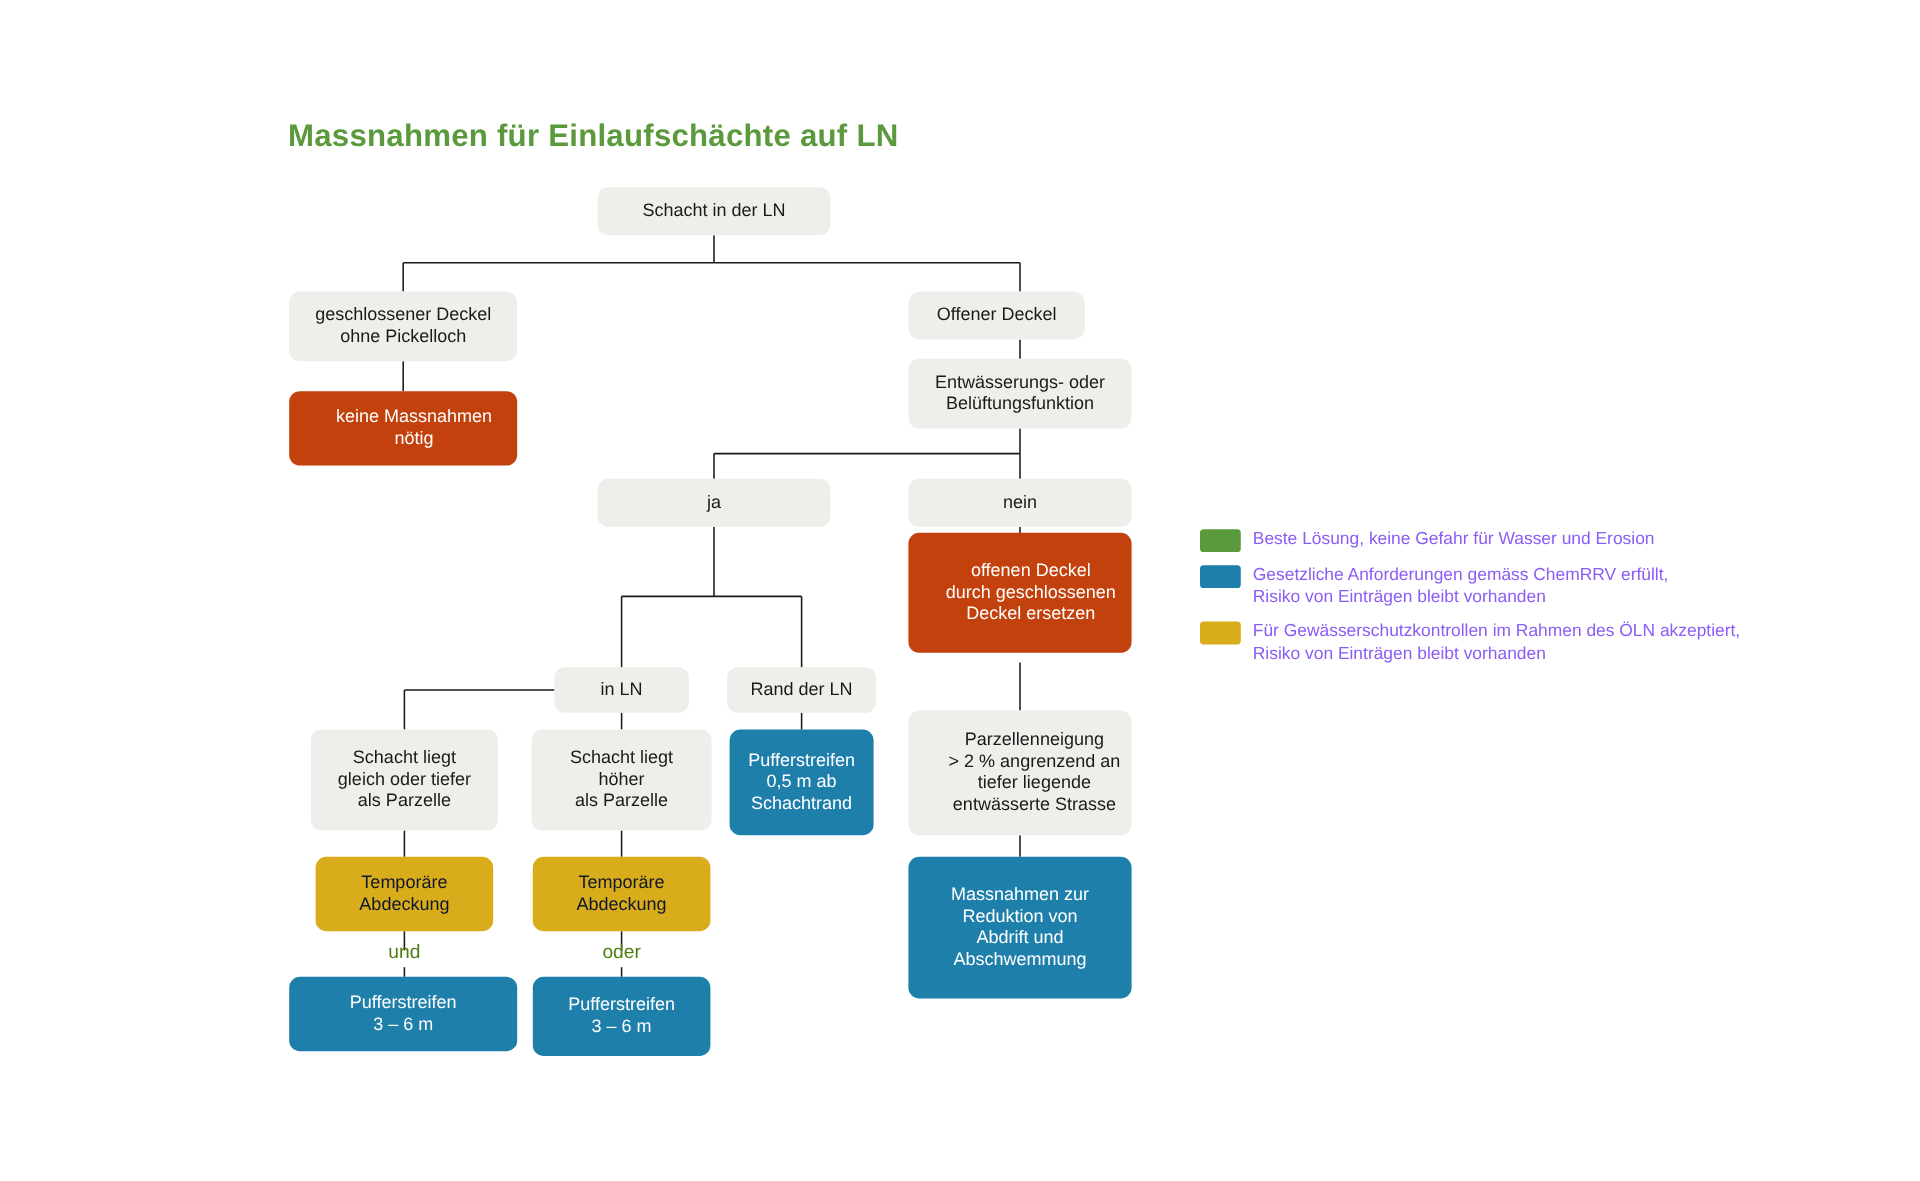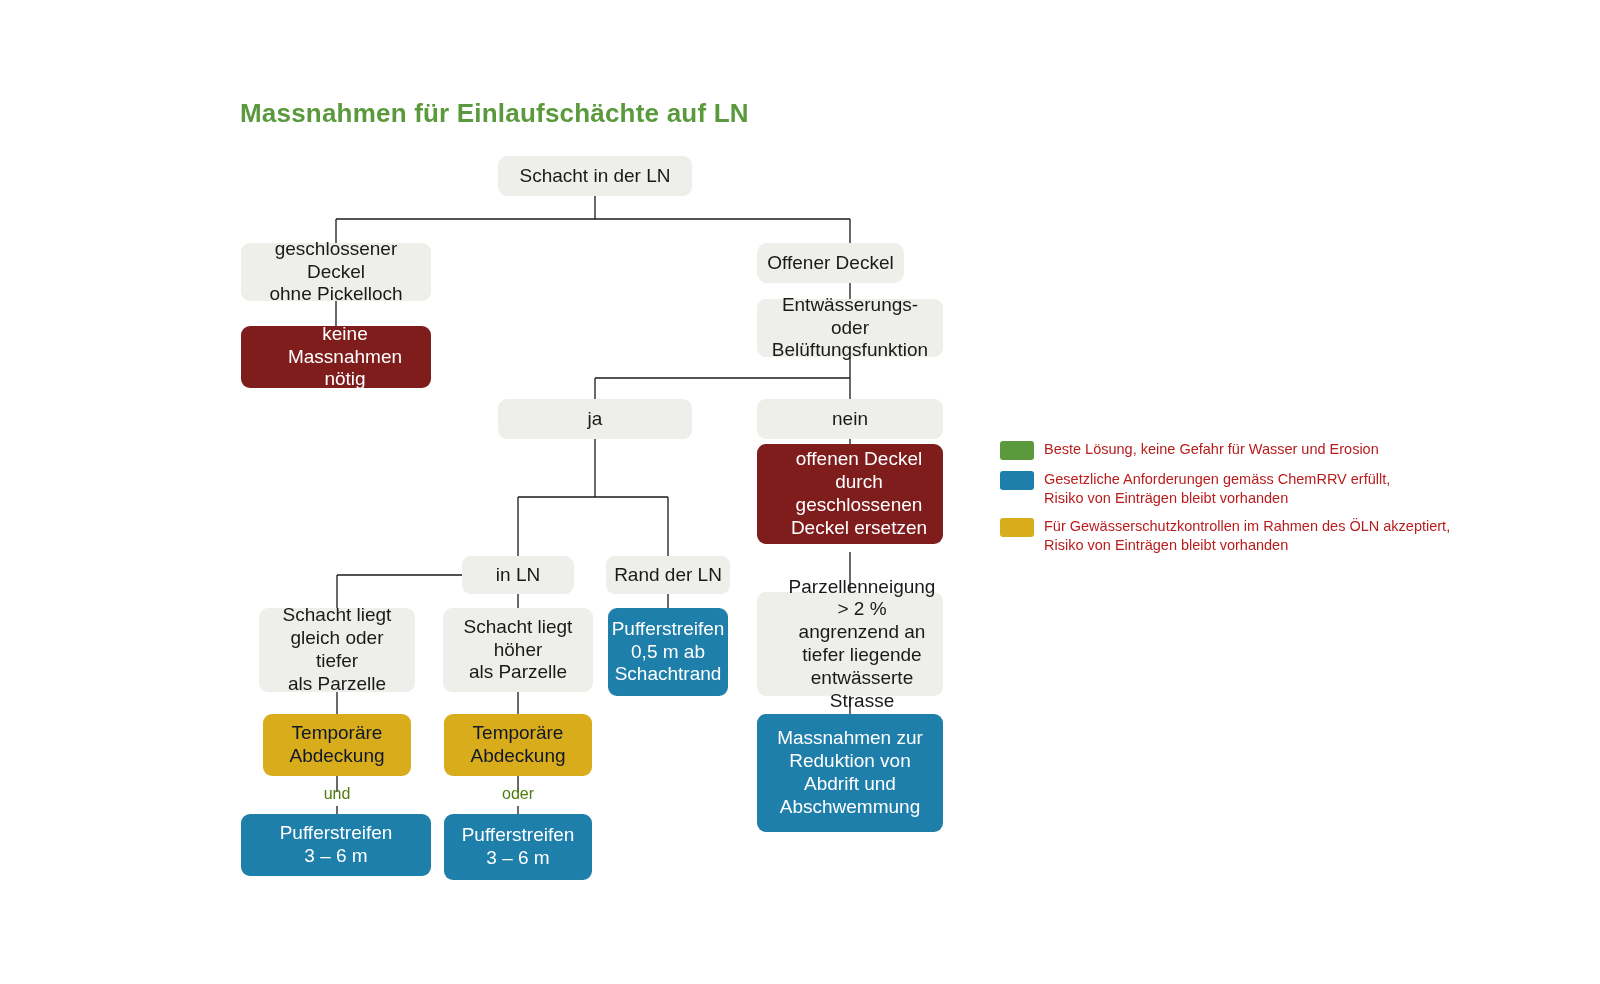--- a/index.html
+++ b/index.html
@@ -39,30 +39,30 @@
   }
   .node {
     position: absolute;
     box-sizing: border-box;
     border-radius: 9px;
     display: flex;
     align-items: center;
     justify-content: center;
     text-align: center;
     line-height: 1.2;
-    font-size: 19px;
+    font-size: 15px;
     padding: 4px 8px;
     z-index: 2;
   }
   .node.grey {
     background: #eeeeea;
     color: #1a1a1a;
   }
   .node.green {
-    background: #7f1d1d;
+    background: #c2410c;
     color: #ffffff;
     padding-left: 26px;
   }
   .node.blue {
     background: #1f7fab;
     color: #ffffff;
   }
   .node.yellow {
     background: #d9ac1b;
     color: #0f172a;
@@ -88,21 +88,21 @@
   .legend-swatch {
     width: 34px;
     height: 19px;
     border-radius: 3px;
     flex: 0 0 auto;
     margin-top: 1px;
   }
   .legend-text {
     margin-left: 10px;
     font-size: 14.5px;
-    color: #b91c1c;
+    color: #8b5cf6;
     line-height: 1.28;
   }
 </style>
 </head>
 <body>
 
 <div id="canvas">
 
   <svg id="lines" viewBox="0 0 1600 984">
     <g stroke="#1a1a1a" stroke-width="1.3" fill="none">

